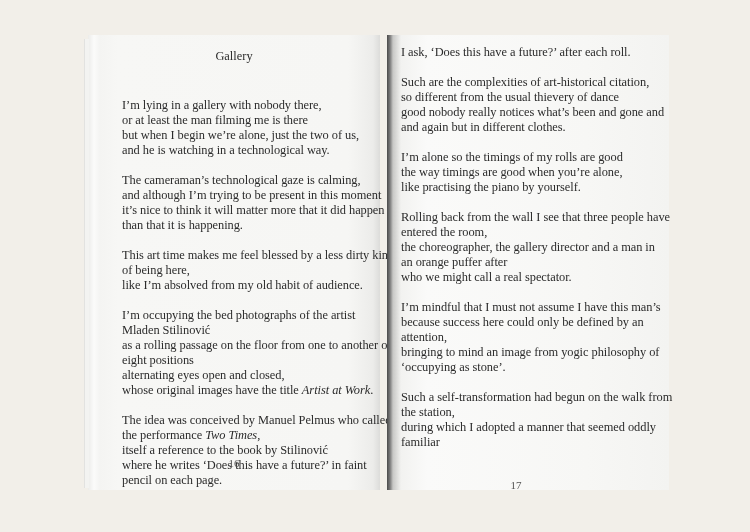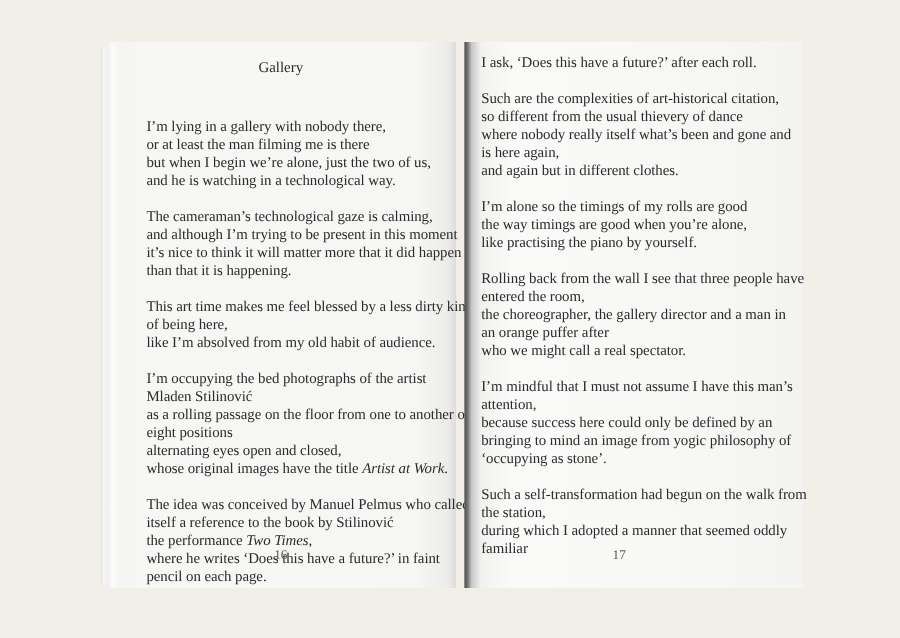--- a/index.html
+++ b/index.html
@@ -16,21 +16,21 @@
   .page.right { left:299px; width:282px;
     background:linear-gradient(to right,#4a4a4a 0px,#7a7a7a 3px,#c8c8c6 6px,#f2f2f0 14px,#fafaf9 40px,#f7f7f5 200px,#f3f3f1 282px);
   }
   .text { position:absolute; font-size:12.4px; line-height:15px; letter-spacing:-0.05px; }
   .left .text { left:34px; top:46px; width:250px;margin-top:17px; }
   .right .text { left:14px; top:10px; width:262px; }
   .title { position:absolute; left:0; width:100%; text-align:center; top:14px; font-size:12.4px; }
   .stanza { margin:0 0 15px 0; }
   .line { display:block; white-space:nowrap; }
   .pagenum { position:absolute; width:100%; text-align:center; top:422px; font-size:11px; color:#555; }
-  .right .pagenum { left:-12px; }
+  .right .pagenum { left:-12px;margin-top:22px; }
   em { font-style:italic; }
 </style>
 </head>
 <body>
 
 <div class="spread">
   <div class="page left">
     <div class="title">Gallery</div>
     <div class="text">
       <div class="stanza">
@@ -53,57 +53,56 @@
       <div class="stanza">
         <span class="line">I’m occupying the bed photographs of the artist</span>
         <span class="line">Mladen Stilinović</span>
         <span class="line">as a rolling passage on the floor from one to another of</span>
         <span class="line">eight positions</span>
         <span class="line">alternating eyes open and closed,</span>
         <span class="line"><span>whose original images have the title </span><em>Artist at Work</em><span>.</span></span>
       </div>
       <div class="stanza">
         <span class="line">The idea was conceived by Manuel Pelmus who called</span>
+        <span class="line"><span>the performance </span><em>Two Times</em><span>,</span></span>
         <span class="line">itself a reference to the book by Stilinović</span>
-        <span class="line"><span>the performance </span><em>Two Times</em><span>,</span></span>
         <span class="line">where he writes ‘Does this have a future?’ in faint</span>
         <span class="line">pencil on each page.</span>
       </div>
     </div>
     <div class="pagenum">16</div>
   </div>
 
   <div class="page right">
     <div class="text">
       <div class="stanza">
         <span class="line">I ask, ‘Does this have a future?’ after each roll.</span>
       </div>
       <div class="stanza">
         <span class="line">Such are the complexities of art-historical citation,</span>
         <span class="line">so different from the usual thievery of dance</span>
-        <span class="line">where nobody really itself what’s been and gone and</span>
-        <span class="line">is here again,</span>
+        <span class="line">good nobody really notices what’s been and gone and</span>
         <span class="line">and again but in different clothes.</span>
       </div>
       <div class="stanza">
         <span class="line">I’m alone so the timings of my rolls are good</span>
         <span class="line">the way timings are good when you’re alone,</span>
         <span class="line">like practising the piano by yourself.</span>
       </div>
       <div class="stanza">
         <span class="line">Rolling back from the wall I see that three people have</span>
         <span class="line">entered the room,</span>
         <span class="line">the choreographer, the gallery director and a man in</span>
         <span class="line">an orange puffer after</span>
         <span class="line">who we might call a real spectator.</span>
       </div>
       <div class="stanza">
         <span class="line">I’m mindful that I must not assume I have this man’s</span>
+        <span class="line">because success here could only be defined by an</span>
         <span class="line">attention,</span>
-        <span class="line">because success here could only be defined by an</span>
         <span class="line">bringing to mind an image from yogic philosophy of</span>
         <span class="line">‘occupying as stone’.</span>
       </div>
       <div class="stanza">
         <span class="line">Such a self-transformation had begun on the walk from</span>
         <span class="line">the station,</span>
         <span class="line">during which I adopted a manner that seemed oddly</span>
         <span class="line">familiar</span>
       </div>
     </div>

